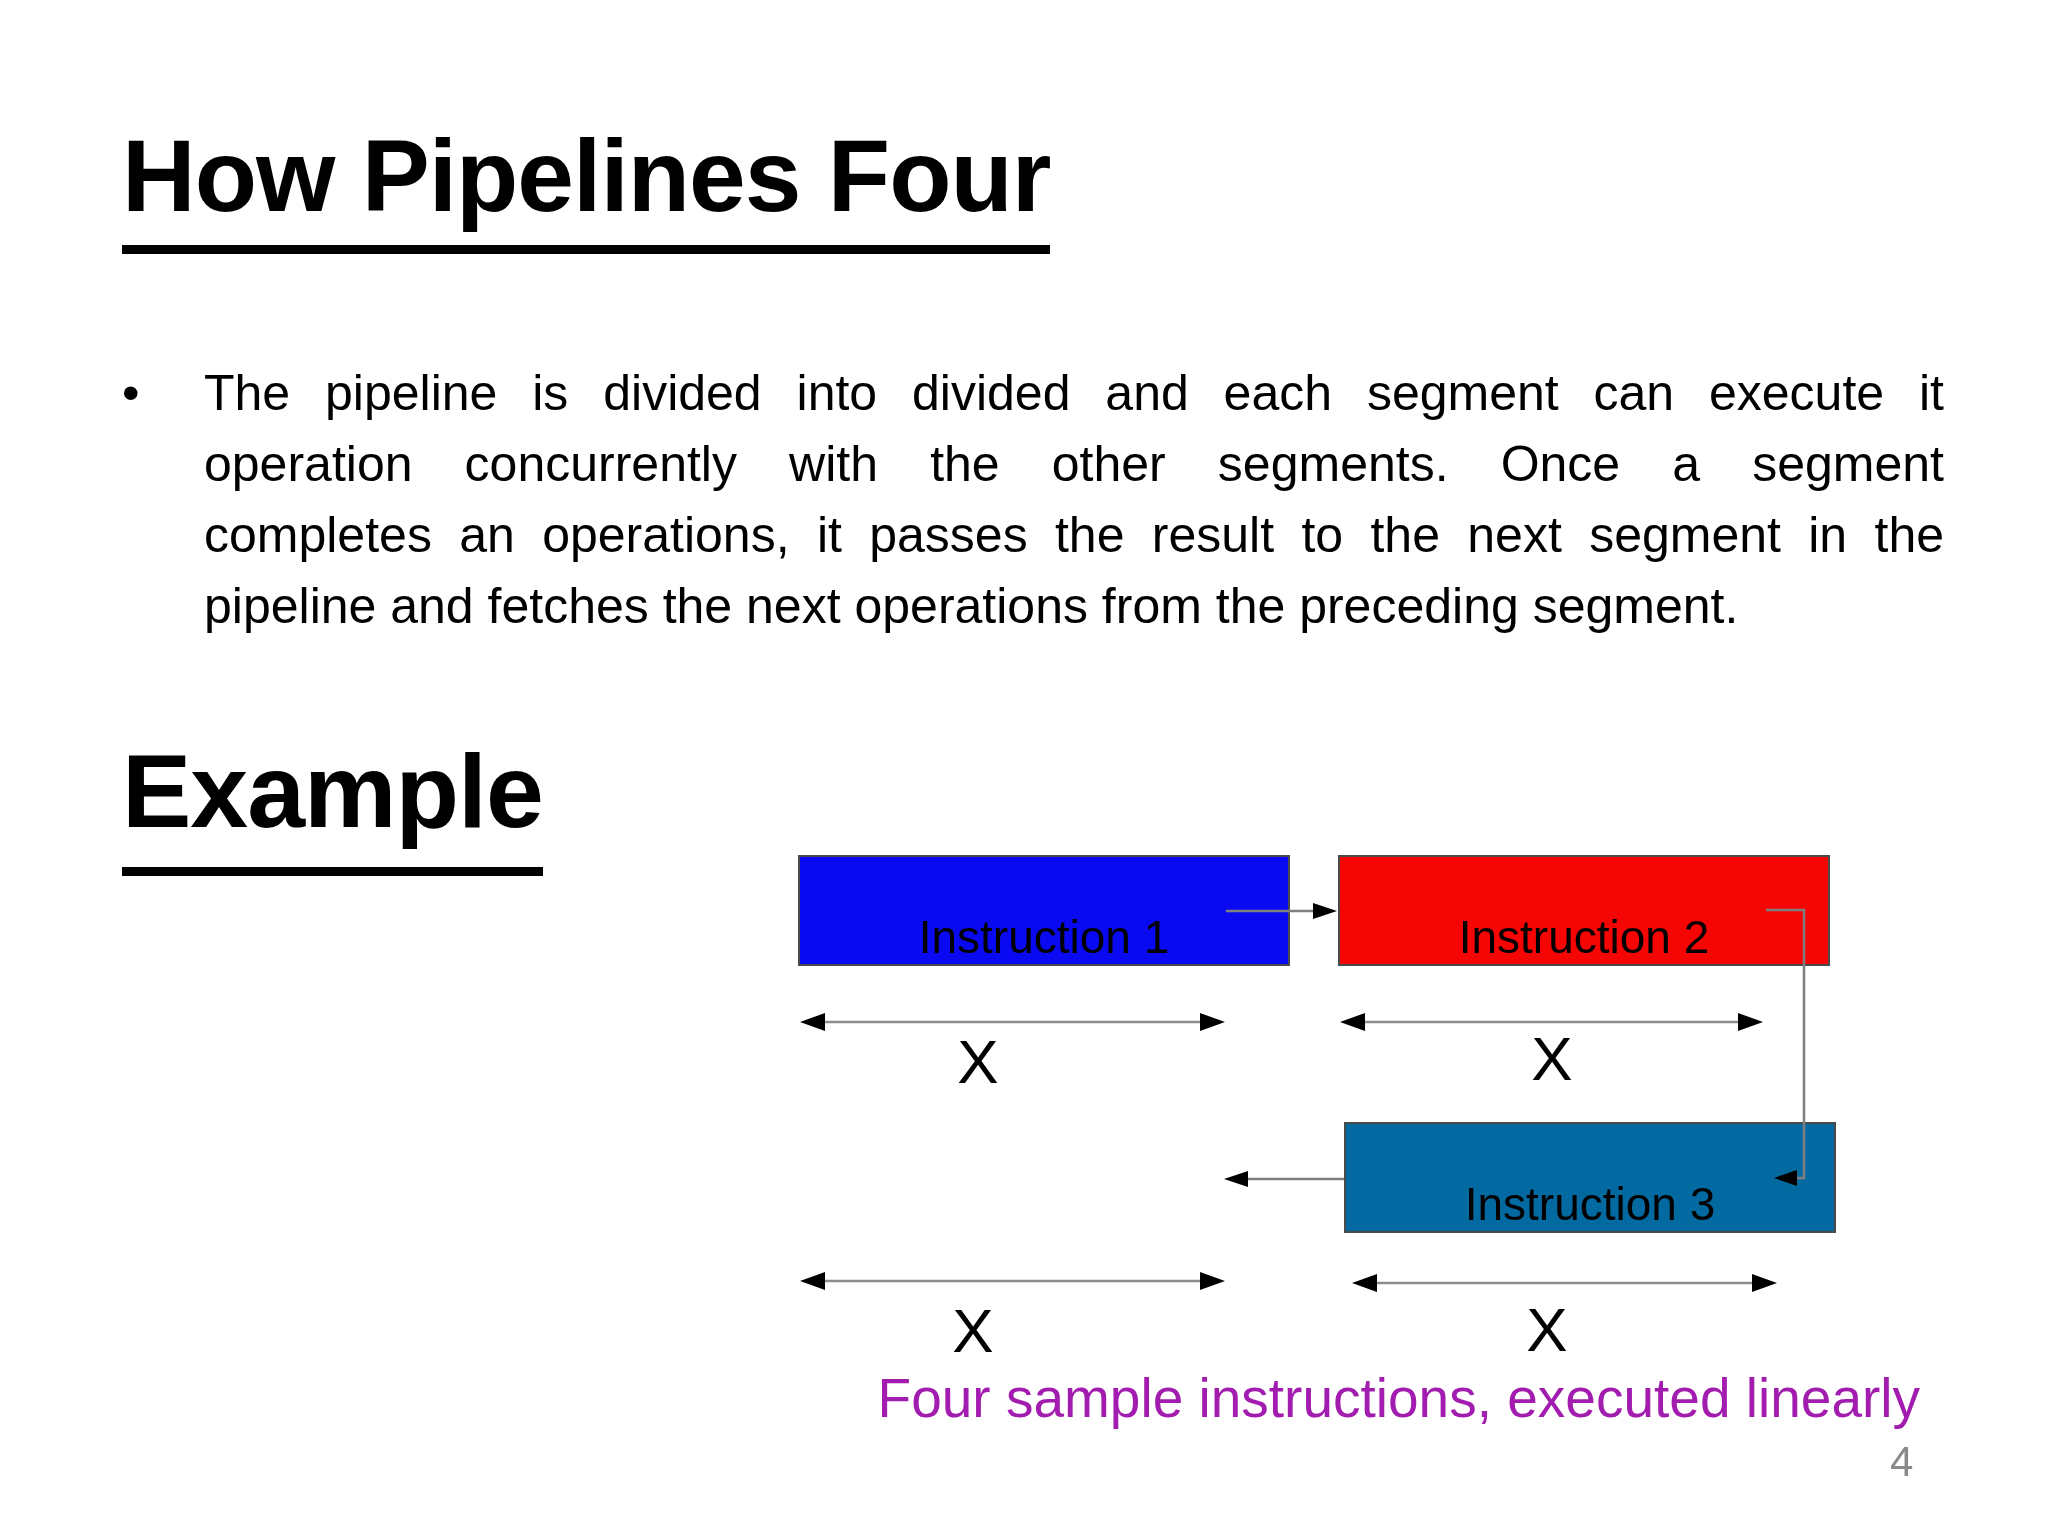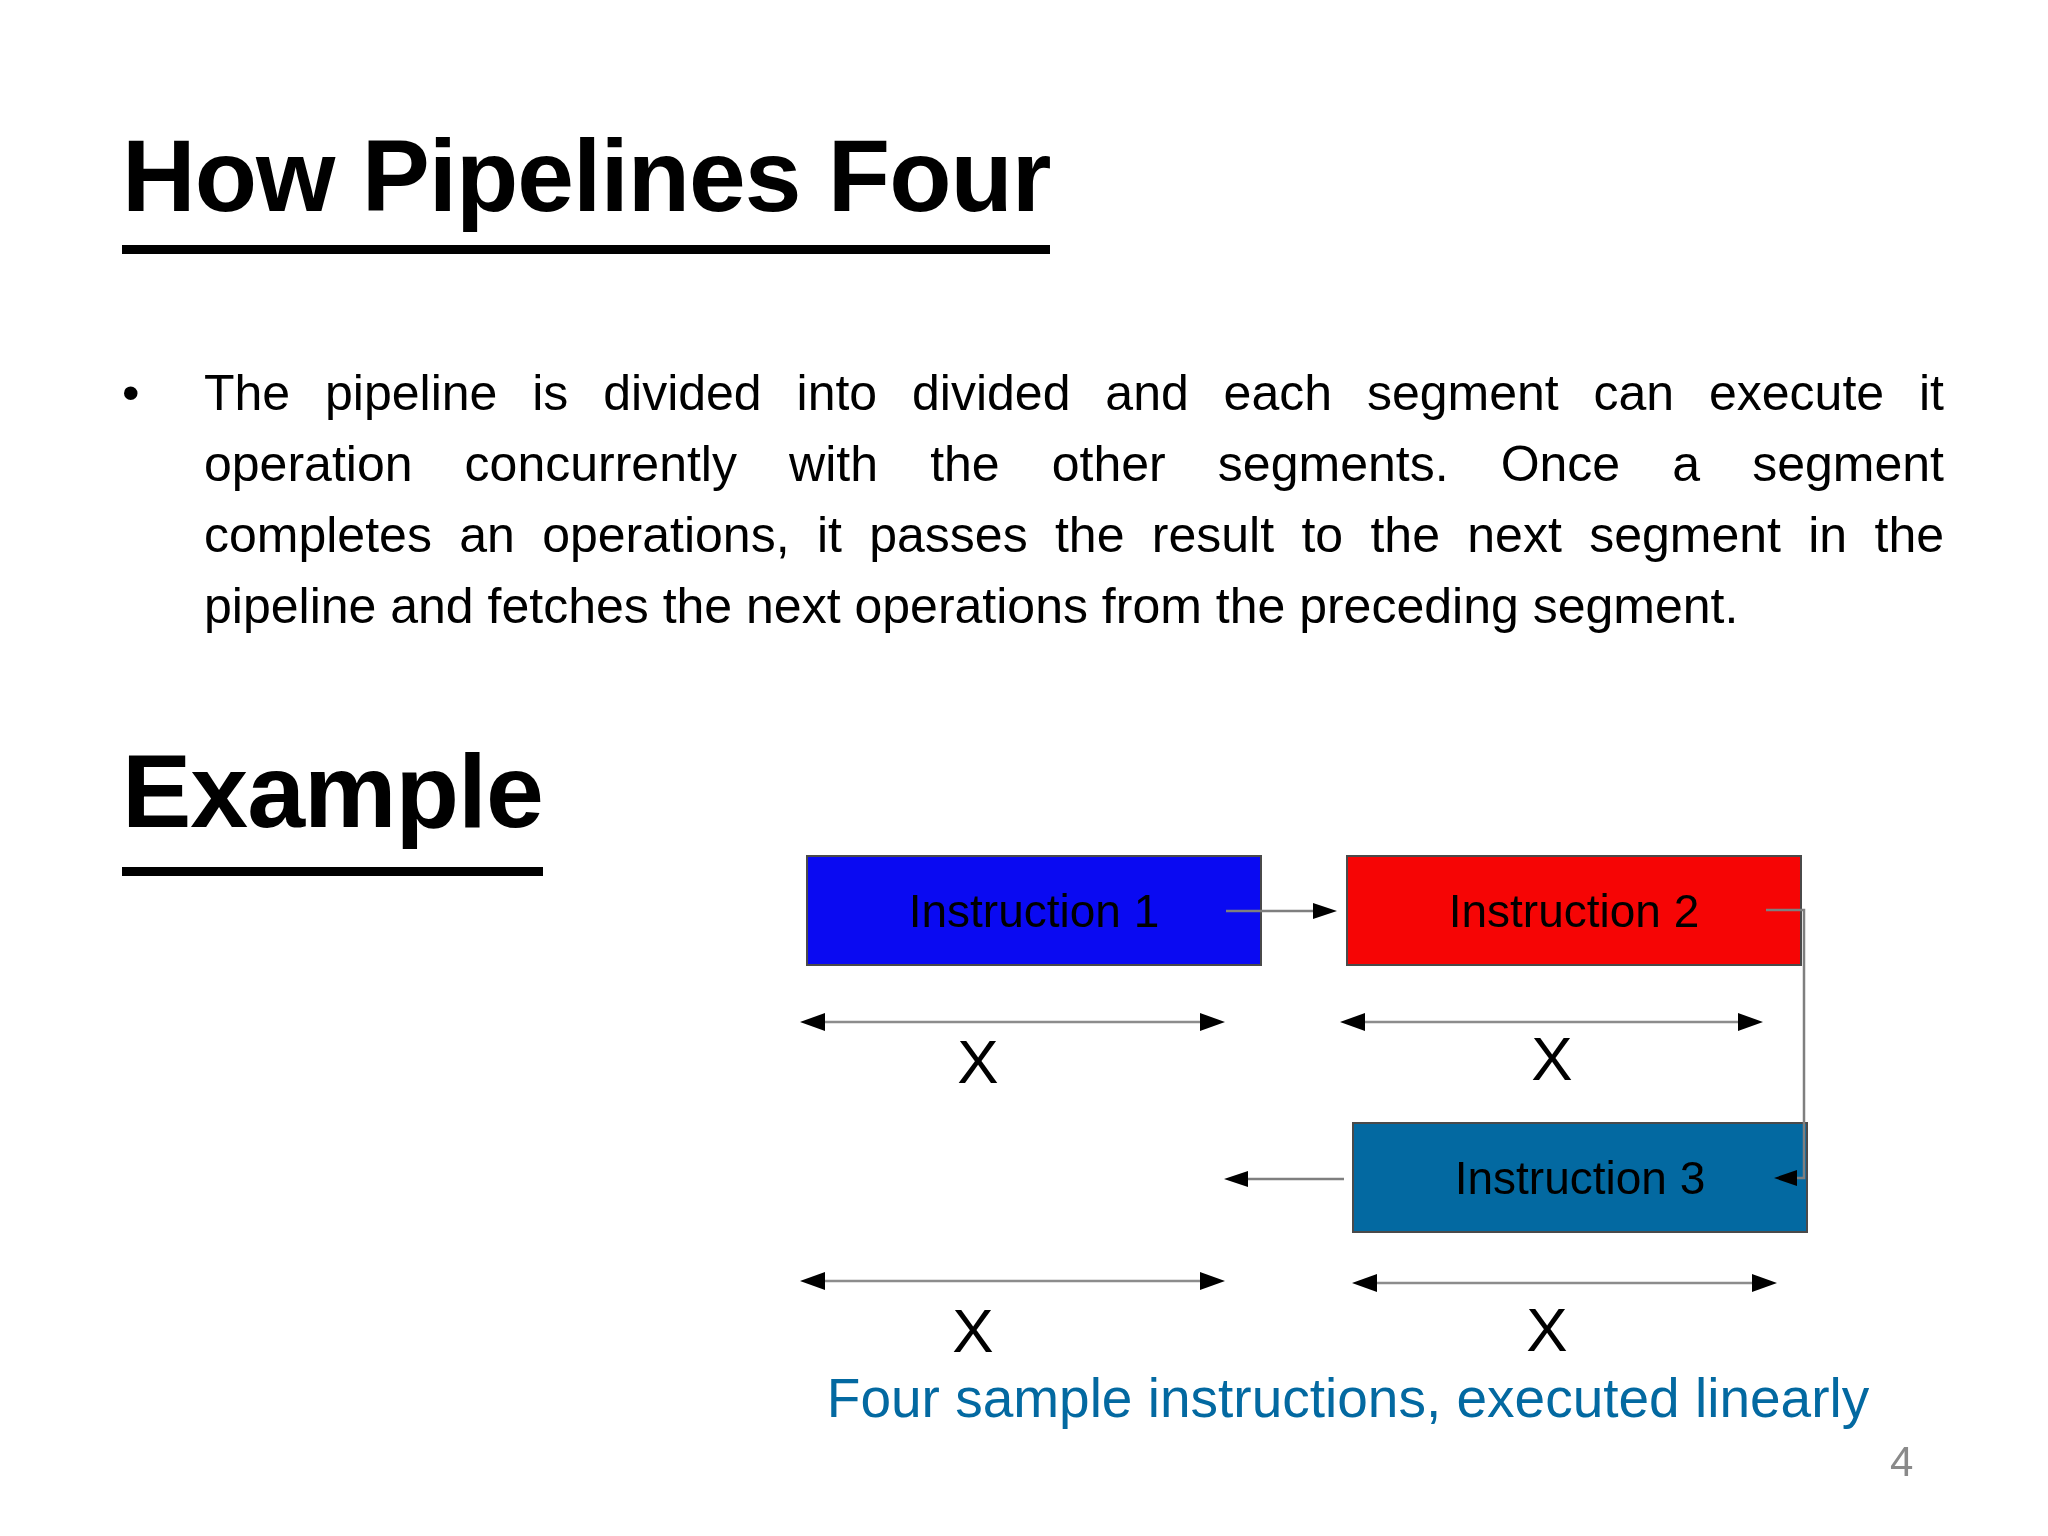--- a/index.html
+++ b/index.html
@@ -32,42 +32,42 @@
   .para .line.just{text-align-last:justify;}
   
   .example{
     position:absolute;left:122px;top:732px;
     font-size:104px;font-weight:bold;letter-spacing:-1px;
     border-bottom:9px solid #000;padding-bottom:16px;
     display:inline-block;white-space:nowrap;
   }
   
   .ibox{
-    position:absolute;width:456px;height:111px;
+    position:absolute;width:492px;height:111px;
     border:2px solid #4a4a4a;
-    display:flex;align-items:center;justify-content:center;
-    font-size:46px;color:#000;margin-left:8px;
+    display:flex;align-items:flex-end;justify-content:center;
+    font-size:46px;color:#000;
   }
   .box-i1{left:798px;top:855px;}
   .box-i2{left:1338px;top:855px;}
   .box-i4{left:793px;top:1122px;}
   .box-i3{left:1344px;top:1122px;}
   
   .xlabel{
     position:absolute;width:120px;text-align:center;
     font-size:62px;color:#000;
   }
   .x1{left:918px;top:1026px;}
   .x2{left:1492px;top:1023px;}
   .x3{left:913px;top:1295px;}
   .x4{left:1487px;top:1294px;}
   
   .caption{
-    position:absolute;left:748px;top:1366px;width:1200px;
-    text-align:center;font-size:55px;color:#0369a1;white-space:nowrap;
+    position:absolute;left:720px;top:1366px;width:1200px;
+    text-align:right;font-size:55px;color:#a21caf;white-space:nowrap;
   }
   .pagenum{
     position:absolute;left:1890px;top:1438px;
     font-size:42px;color:#8a8a8a;
   }
   .overlay{position:absolute;left:0;top:0;pointer-events:none;}
 </style>
 </head>
 <body>
 

